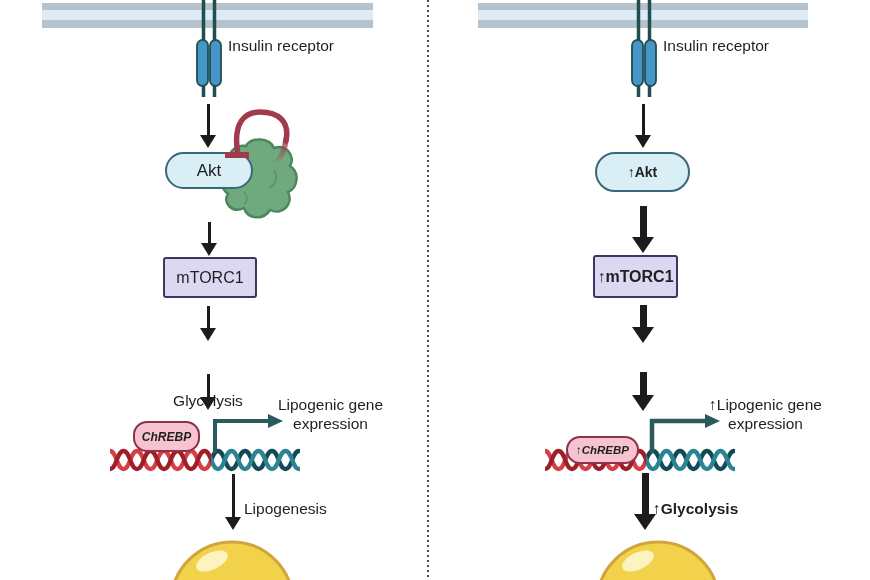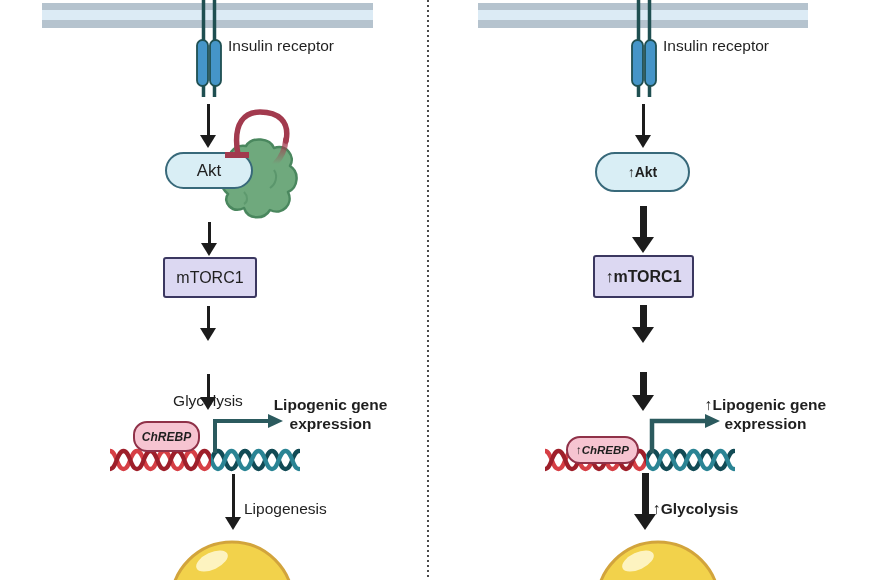--- a/index.html
+++ b/index.html
@@ -22,36 +22,36 @@
   .mem.core{top:10px; height:10px;}
   .mem.b2{top:20px; height:8px;}
 
   .svgabs{position:absolute;}
 
   
   .lbl{position:absolute; font-size:15.5px; line-height:19px; white-space:nowrap;}
   .lbl-receptor{left:228px; top:36px;}
   .lbl-gly{left:138px; top:347px; width:140px; text-align:center; white-space:normal;margin-top:44px;}
   .pR .lbl-gly{font-weight:700; font-size:16px;}
-  .lbl-lipogene{left:258px; top:395px; width:145px; text-align:center; white-space:normal;font-weight:bold;}
+  .lbl-lipogene{left:258px; top:395px; width:145px; text-align:center; white-space:normal;}
   .pL .lbl-lipogenesis{left:244px; top:499px;}
   .pR .lbl-lipogenesis{left:218px; top:499px; font-weight:700;}
   .lbl-ckb{left:250px; top:191px; font-size:15.5px; font-weight:500;}
 
   
   .pill{
     position:absolute; display:flex; align-items:center; justify-content:center;
     box-sizing:border-box; background:#fff; z-index:3;
   }
   .pill-akt{background:var(--akt-fill); border:2px solid var(--akt-border); border-radius:20px; font-size:17px; font-weight:500;}
   .pL .pill-akt{left:165px; top:152px; width:88px; height:37px;}
   .pR .pill-akt{left:160px; top:152px; width:95px; height:40px; font-weight:600; font-size:14px;}
   .pill-mtorc{background:var(--mtorc-fill); border:2px solid var(--mtorc-border); border-radius:3px; font-size:16px; font-weight:500;}
   .pL .pill-mtorc{left:163px; top:257px; width:94px; height:41px;}
-  .pR .pill-mtorc{left:158px; top:255px; width:101px; height:43px; font-weight:600;}
+  .pR .pill-mtorc{left:158px; top:255px; width:85px; height:43px; font-weight:600;}
   .pill-chrebp{background:var(--chrebp-fill); border:2px solid var(--chrebp-border); border-radius:14px; font-weight:600; z-index:4;font-style:italic;}
   .pL .pill-chrebp{left:133px; top:421px; width:67px; height:31px; font-size:12px;}
   .pR .pill-chrebp{left:131px; top:424px; width:73px; height:28px; font-size:11.5px; font-weight:700;margin-top:12px;}
 
   
   .arr{position:absolute; display:flex; flex-direction:column; align-items:center; width:22px;}
   .arr .shaft{width:3px; flex:1; background:var(--arrow);}
   .arr .head{width:0; height:0; border-left:8px solid transparent; border-right:8px solid transparent; border-top:13px solid var(--arrow);}
   .arr.bold .shaft{width:7px;}
   .arr.bold .head{border-left-width:11px; border-right-width:11px; border-top-width:16px;}

